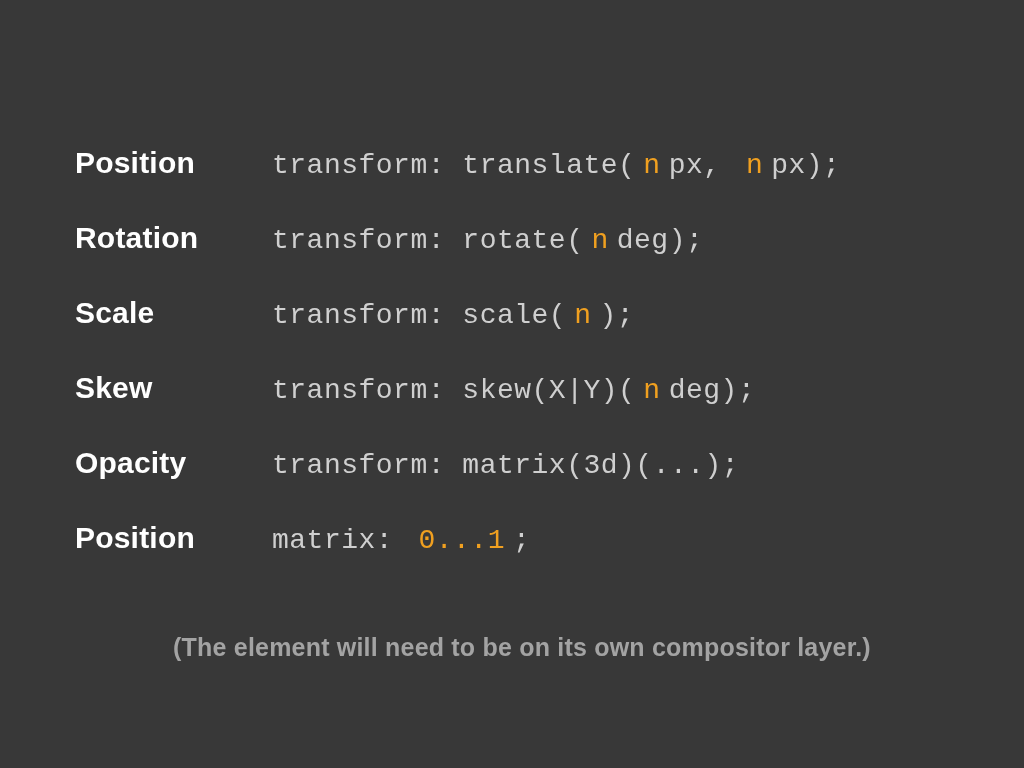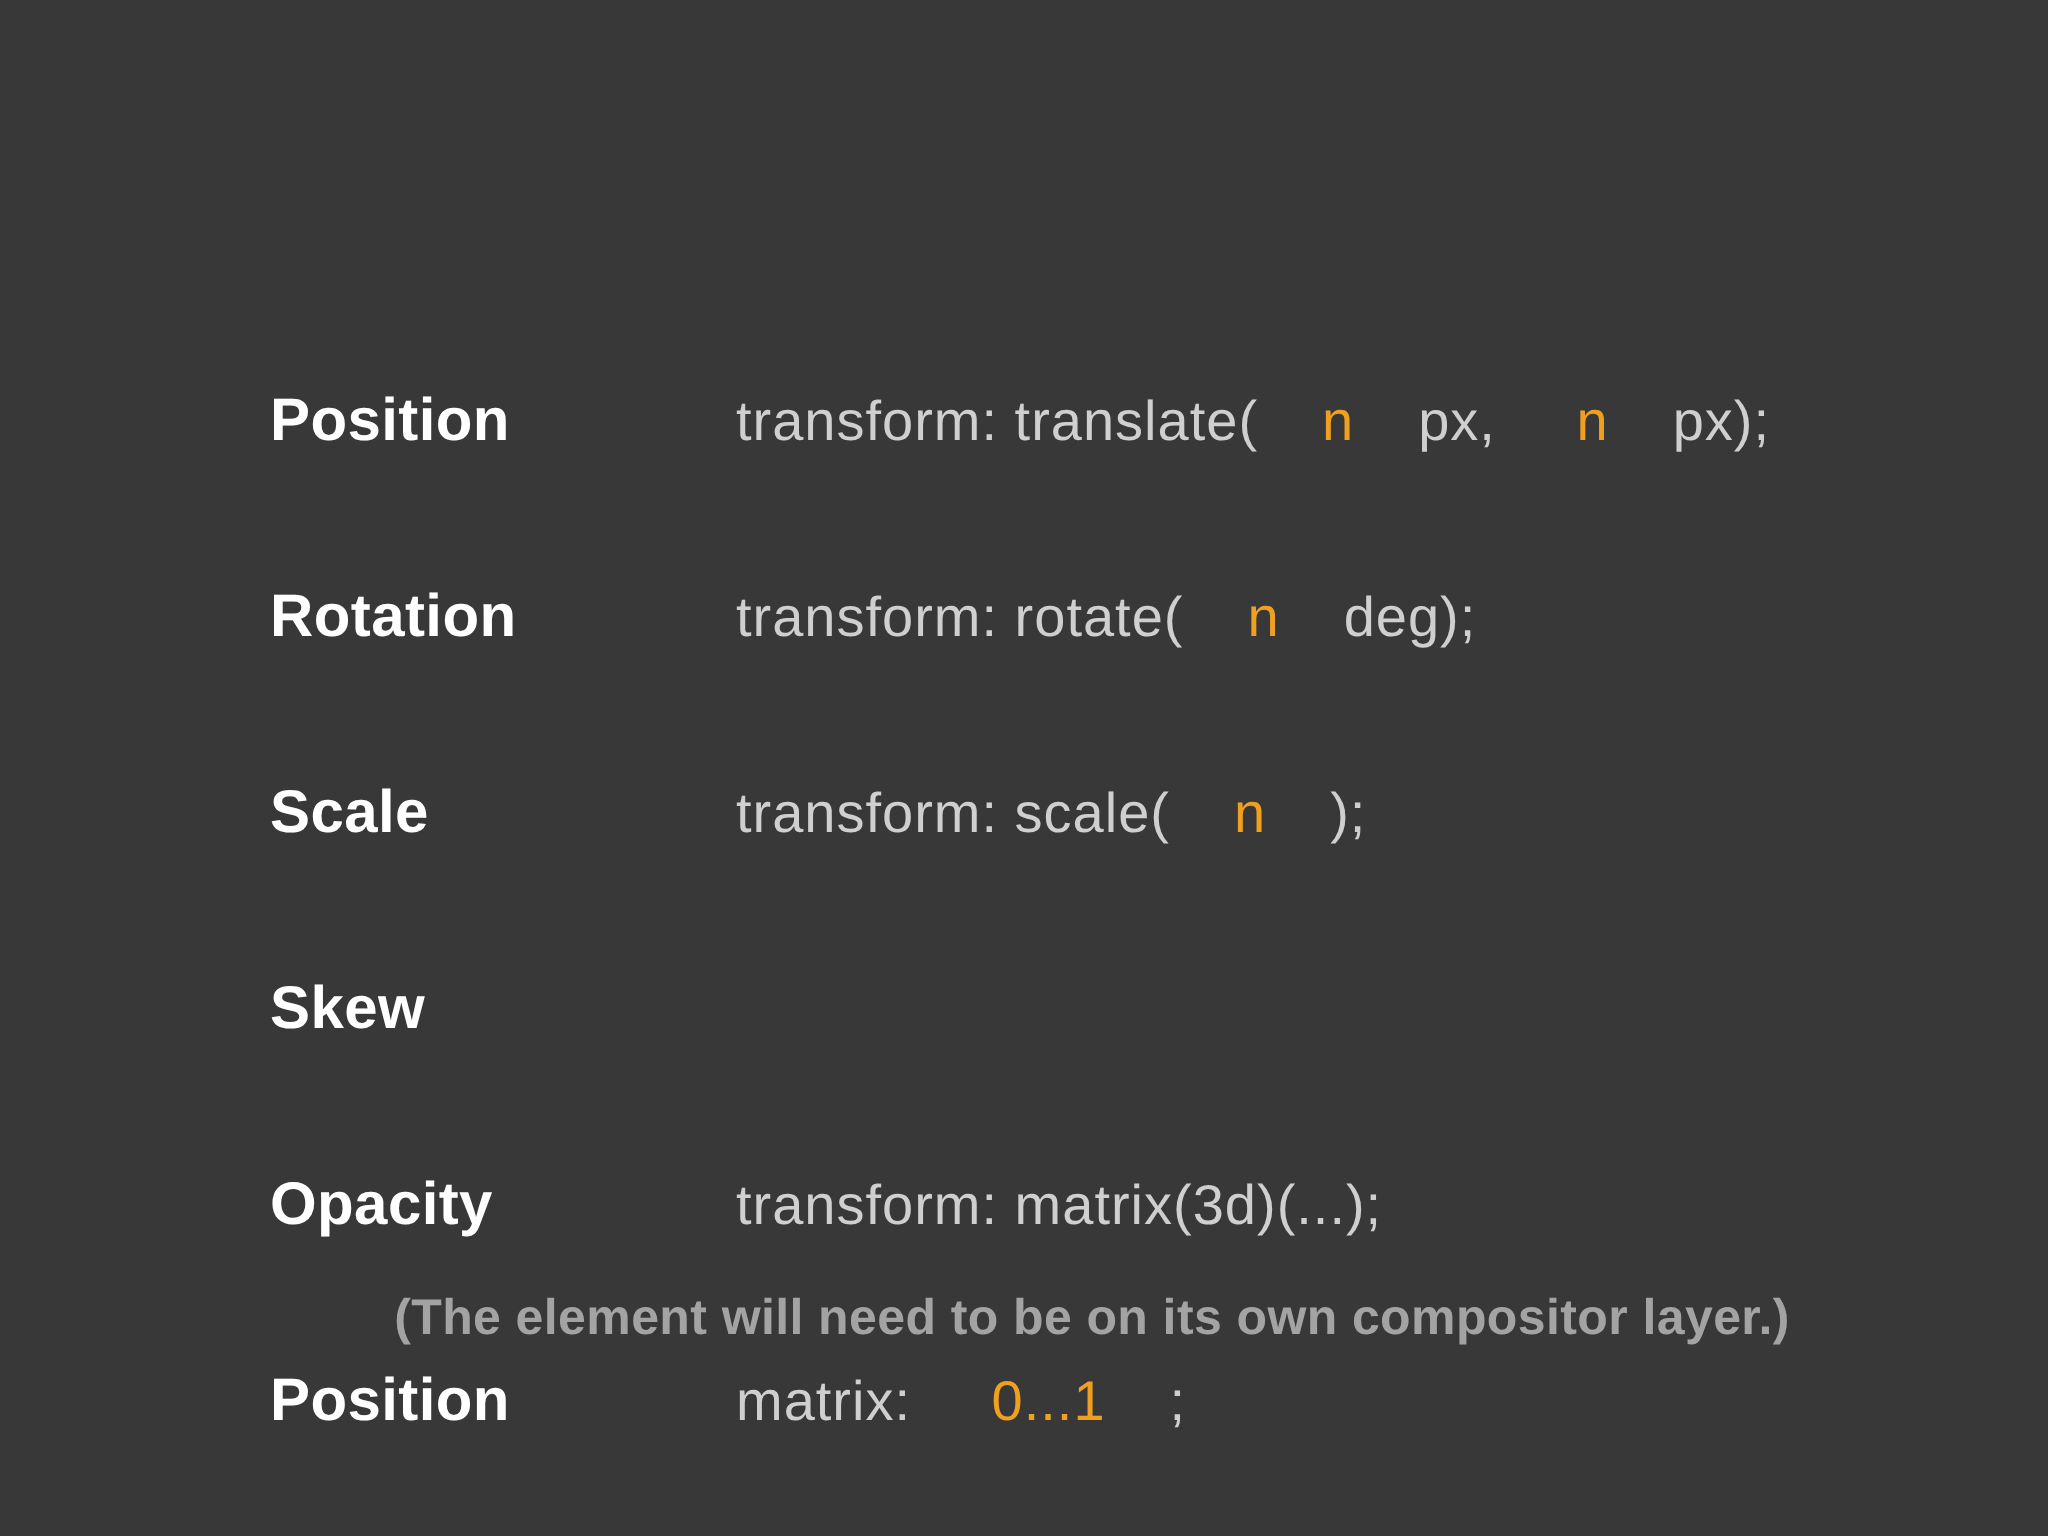--- a/index.html
+++ b/index.html
@@ -1,16 +1,16 @@
 <!DOCTYPE html>
 <html><head>
   <meta charset="utf-8">
   <style>
     * {
-      margin: 16px;
+      margin: 4px;
       padding: 0;
       box-sizing: border-box;
     }
     body {
       width: 1024px;
       height: 768px;
       background-color: #383838;
       font-family: -apple-system, BlinkMacSystemFont, "Helvetica Neue", Arial, sans-serif;
       color: #d8d8d8;
       padding: 130px 50px 0 55px;
@@ -24,21 +24,21 @@
     }
     .row-label {
       width: 185px;
       flex-shrink: 0;
       color: #ffffff;
       font-weight: 700;
       font-size: 30px;
       letter-spacing: 0.2px;
     }
     .row-code {
-      font-family: Liberation Sans, sans-serif;
+      font-family: Liberation Mono, monospace;
       font-size: 28px;
       color: #cfcfcf;
       letter-spacing: 0.5px;
       white-space: pre;
     }
     .highlight {
       color: #f0a020;
     }
     .footnote {
       position: absolute;
@@ -67,20 +67,21 @@
     <div class="row-code"><span>transform: rotate(</span><span class="highlight">n</span><span>deg);</span></div>
   </div>
 
   <div class="table-row">
     <div class="row-label">Scale</div>
     <div class="row-code"><span>transform: scale(</span><span class="highlight">n</span><span>);</span></div>
   </div>
 
   <div class="table-row">
     <div class="row-label">Skew</div>
+    <div class="row-code"><span>transform: skew(X|Y)(</span><span class="highlight">n</span><span>deg);</span></div>
   </div>
 
   <div class="table-row">
     <div class="row-label">Opacity</div>
     <div class="row-code"><span>transform: matrix(3d)(...);</span></div>
   </div>
 
   <div class="table-row">
     <div class="row-label">Position</div>
     <div class="row-code"><span>matrix: </span><span class="highlight">0...1</span><span>;</span></div>

